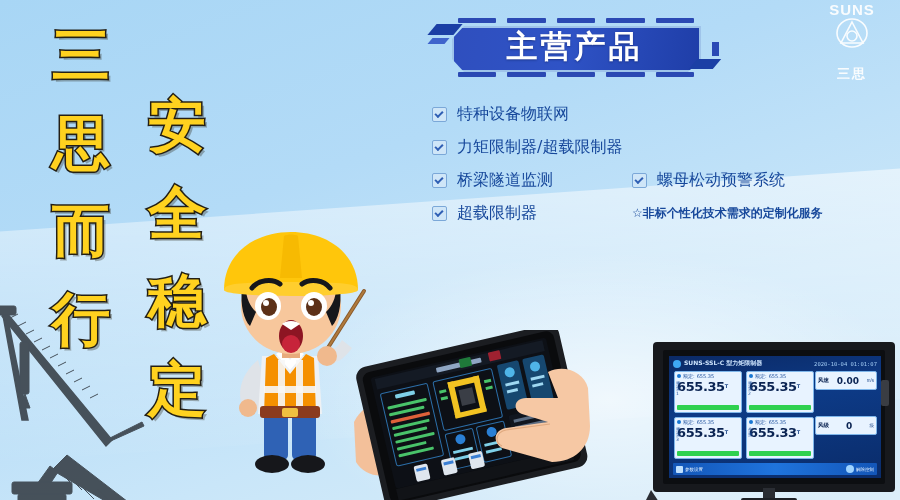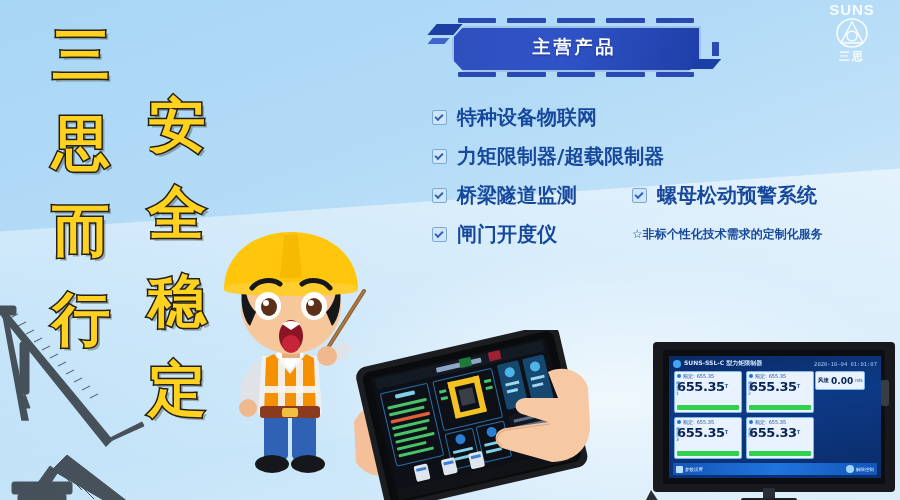--- a/index.html
+++ b/index.html
@@ -43,35 +43,35 @@
   .c-s3{left:22px;top:184px;}
   .c-s4{left:22px;top:272px;}
   .c-r1{left:118px;top:78px;}
   .c-r2{left:118px;top:166px;}
   .c-r3{left:118px;top:254px;}
   .c-r4{left:118px;top:342px;}
 
   
   .logo{position:absolute;right:12px;top:4px;width:72px;height:66px;text-align:center;opacity:.92;}
   .logo .lt{font-size:15px;font-weight:700;color:#ffffff;letter-spacing:1px;line-height:12px;}
-  .logo .lb{font-size:11px;font-weight:700;color:#ffffff;letter-spacing:2px;line-height:12px;margin-top:1px;}
+  .logo .lb{font-size:13px;font-weight:700;color:#ffffff;letter-spacing:2px;line-height:12px;margin-top:19px;}
   .logo svg{display:block;margin:1px auto 0;}
 
   
   .banner{position:absolute;left:430px;top:22px;width:290px;height:50px;}
   .banner .plate{
     position:absolute;left:22px;top:4px;width:245px;height:42px;
     background:linear-gradient(100deg,#2f4fbe 0%,#2f53c6 45%,#1f3ea8 100%);
     border:2px solid #9fc4ea;
     clip-path:polygon(12px 0,100% 0,100% 72%,calc(100% - 13px) 100%,12px 100%,0 72%,0 28%);
   }
   .banner .ttl{
     position:absolute;left:22px;top:4px;width:245px;height:42px;
     display:flex;align-items:center;justify-content:center;
-    color:#ffffff;font-weight:700;font-size:18px;letter-spacing:3px;
+    color:#ffffff;font-weight:700;font-size:31px;letter-spacing:3px;
     font-family:"DejaVu Sans","Liberation Sans",sans-serif;
     text-shadow:0 1px 2px rgba(10,25,80,.45);
   }
   .corner{position:absolute;background:#1b3fa5;}
   .corner.tl{left:2px;top:2px;width:26px;height:11px;transform:skewX(-40deg);}
   .corner.tl2{left:0px;top:16px;width:17px;height:6px;transform:skewX(-40deg);background:#3f64cc;}
   .corner.br{right:3px;bottom:3px;width:24px;height:10px;transform:skewX(-40deg);background:#1b3fa5;}
   .corner.br2{right:1px;bottom:16px;width:7px;height:14px;background:#2a49b5;}
   .dashrow{position:absolute;left:28px;width:236px;height:5px;display:flex;gap:11px;}
   .dashrow.top{top:-4px;}
@@ -89,21 +89,21 @@
     border:1px solid #7ba8d8;background:#cfe6f8;border-radius:2px;
     position:relative;
   }
   .cbx:after{
     content:"";position:absolute;left:2px;top:3px;width:6px;height:3px;
     border-left:2px solid #2f5fb4;border-bottom:2px solid #2f5fb4;
     transform:rotate(-45deg);
   }
   .ptxt{
     font-family:"DejaVu Sans","Liberation Sans",sans-serif;
-    font-size:20px;font-weight:700;color:#17489b;white-space:nowrap;
+    font-size:16px;font-weight:400;color:#17489b;white-space:nowrap;
   }
   .special{
     font-family:"DejaVu Sans","Liberation Sans",sans-serif;
     font-size:12px;font-weight:700;color:#17489b;white-space:nowrap;
   }
   .pcell.nobox{padding-left:0;}
 
   
   .worker{position:absolute;left:196px;top:228px;width:200px;height:272px;}
 
@@ -130,21 +130,21 @@
   .card{background:#e8f3ff;border:1px solid #7fb6ea;border-radius:2px;position:relative;padding:1px 2px;}
   .card .rated{font-size:5px;color:#1d4f9c;white-space:nowrap;
     font-family:"DejaVu Sans","Liberation Sans",sans-serif;display:flex;align-items:center;gap:2px;}
   .card .dot{width:4px;height:4px;border-radius:50%;background:#1877d2;flex:0 0 4px;}
   .card .big{font-size:13px;font-weight:700;color:#0a2352;line-height:15px;
     font-family:"DejaVu Sans","Liberation Sans",sans-serif;letter-spacing:-.4px;}
   .card .unit{font-size:5px;color:#28508f;vertical-align:bottom;}
   .card .bar{position:absolute;left:2px;right:2px;bottom:2px;height:5px;background:#2fd14f;border-radius:1px;}
   .card .vlabel{position:absolute;left:1px;top:9px;font-size:4.5px;color:#1d4f9c;width:7px;line-height:5px;
     font-family:"DejaVu Sans","Liberation Sans",sans-serif;}
-  .wcol{position:absolute;right:4px;top:15px;width:62px;height:88px;display:flex;flex-direction:row;gap:38px;}
+  .wcol{position:absolute;right:4px;top:15px;width:62px;height:88px;display:flex;flex-direction:column;gap:26px;}
   .wbox{background:#e8f3ff;border:1px solid #7fb6ea;border-radius:2px;height:17px;display:flex;align-items:center;padding:0 2px;gap:2px;}
   .wbox .wlab{font-size:5.5px;color:#0a2352;font-weight:700;white-space:nowrap;
     font-family:"DejaVu Sans","Liberation Sans",sans-serif;}
   .wbox .wval{flex:1;text-align:center;font-size:9px;font-weight:700;color:#0a2352;
     font-family:"DejaVu Sans","Liberation Sans",sans-serif;}
   .wbox .wunit{font-size:4.5px;color:#28508f;}
   .mfoot{position:absolute;left:4px;right:4px;bottom:3px;height:12px;
     background:linear-gradient(90deg,#1356b8,#1f74dd,#1356b8);border-radius:1px;
     display:flex;align-items:center;padding:0 3px;}
   .mfoot .fi{width:7px;height:7px;background:#bfe0ff;border-radius:1px;margin-right:2px;}
@@ -247,21 +247,21 @@
         <span class="ptxt">桥梁隧道监测</span>
       </div>
       <div class="pcell right">
         <span class="cbx"></span>
         <span class="ptxt">螺母松动预警系统</span>
       </div>
     </div>
     <div class="prow">
       <div class="pcell left">
         <span class="cbx"></span>
-        <span class="ptxt">闸门开度仪</span>
+        <span class="ptxt">超载限制器</span>
       </div>
       <div class="pcell right nobox">
         <span class="special">☆非标个性化技术需求的定制化服务</span>
       </div>
     </div>
   </div>
 
   <svg class="worker" viewBox="0 0 200 272">
 
     <g>

